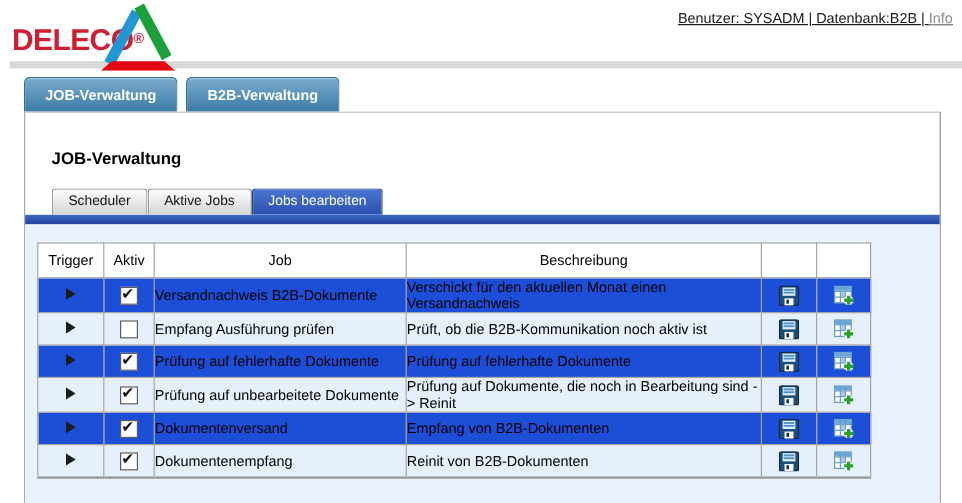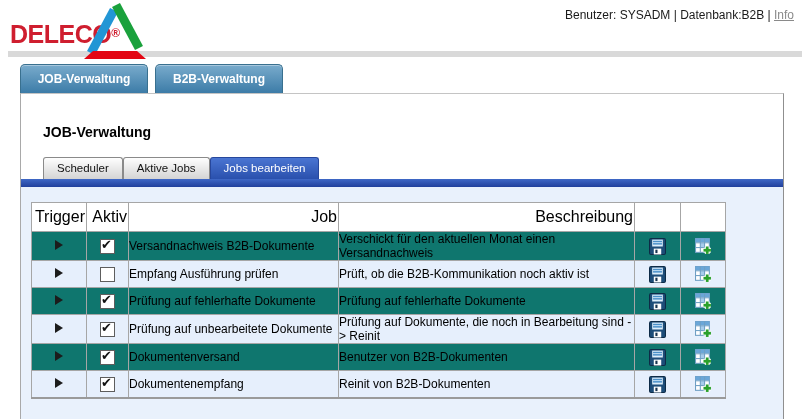--- a/index.html
+++ b/index.html
@@ -2,21 +2,21 @@
 <html><head>
 <meta charset="utf-8">
 <style>
   html,body{margin:0;padding:0;}
   body{
     width:802px;height:419px;position:relative;overflow:hidden;
     background:#ffffff;font-family:"Liberation Sans",sans-serif;color:#000;
   }
 
   
-  .session-info{position:absolute;top:8px;right:8px;font-size:12px;color:#1a1a1a;}
+  .session-info{position:absolute;top:8px;right:8px;font-size:12px;color:#1a1a1a;text-decoration:underline;}
   .info-link{color:#8a8a8a;text-decoration:underline;cursor:pointer;}
   .gray-strip{position:absolute;left:8px;right:0;top:51px;height:6px;background:#d9d9d9;}
   .logo-text{position:absolute;left:10px;top:20px;font-size:25px;font-weight:bold;color:#cf1e2f;letter-spacing:-0.5px;}
   .logo-text sup{font-size:12px;vertical-align:6px;}
   .logo-triangle{position:absolute;left:84px;top:1px;width:82px;height:58px;}
 
   
   .main-tabs{position:absolute;left:20px;top:64px;display:flex;gap:7px;}
   .main-tab{
     width:126px;height:29px;line-height:29px;text-align:center;
@@ -43,22 +43,22 @@
     border:1px solid #8a8a8a;border-bottom:none;border-radius:3px 3px 0 0;cursor:pointer;
   }
   .sub-tab.active{
     background:linear-gradient(#4a75d2,#2a50ad);color:#fff;border-color:#27479c;
   }
   .blue-bar{height:8px;background:linear-gradient(#3f68c6,#21409c);}
   .content{flex:1;background:#e9f1fc;padding:15px 0 0 10px;}
 
   
   table.jobs{border-collapse:collapse;table-layout:fixed;background:#fff;font-size:12px;border:1px solid #8a8a8a;}
-  table.jobs th{height:26px;font-weight:normal;border:1px solid #a6a6a6;background:#fff;text-align:right;font-size:16px;}
-  table.jobs td{height:26px;border:1px solid #a6a6a6;background:#0f766e;padding:0;}
+  table.jobs th{height:26px;font-weight:normal;border:1px solid #a6a6a6;background:#fff;text-align:center;font-size:12px;}
+  table.jobs td{height:26px;border:1px solid #a6a6a6;background:#1d4ed8;padding:0;}
   table.jobs tr.alt td{background:#e6effc;}
   table.jobs tr:last-child td{border-bottom:2px solid #9a9a9a;margin-top:40px;}
   td.c{text-align:center;vertical-align:middle;}
   td.job-cell{padding-left:12px;}
   td.desc-cell{padding-left:10px;}
 
   .trigger-btn{display:inline-block;width:0;height:0;border-top:5px solid transparent;
     border-bottom:5px solid transparent;border-left:8px solid #1c1c1c;cursor:pointer;}
   .checkbox{display:inline-block;width:13px;height:13px;border:1px solid #5d5d5d;background:#fff;position:relative;cursor:pointer;vertical-align:middle;}
   .checkbox.checked::after{content:"\2714";position:absolute;top:-3px;left:0;font-size:13px;color:#111;}
@@ -275,21 +275,21 @@
     </td>
   </tr>
           <tr>
     <td class="c">
       <span class="trigger-btn"></span>
     </td>
     <td class="c">
       <span class="checkbox checked"></span>
     </td>
     <td class="job-cell">Dokumentenversand</td>
-    <td class="desc-cell">Benutzer von B2B-Dokumenten</td>
+    <td class="desc-cell">Empfang von B2B-Dokumenten</td>
     <td class="c">
       <svg class="icon-btn" viewBox="0 0 16 16">
         <rect x="0.5" y="0.5" width="15" height="15" rx="1.5" fill="#1d4d79" stroke="#0d2b47"></rect>
         <rect x="3" y="1.5" width="10" height="6.5" fill="#ddeefb"></rect>
         <rect x="3.8" y="2.6" width="8.4" height="1.4" fill="#4a90c9"></rect>
         <rect x="3.8" y="4.8" width="8.4" height="1.4" fill="#4a90c9"></rect>
         <rect x="4.5" y="10" width="7" height="5.5" fill="#ffffff"></rect>
         <rect x="6" y="11" width="2" height="3.2" fill="#16324f"></rect>
       </svg>
     </td>

